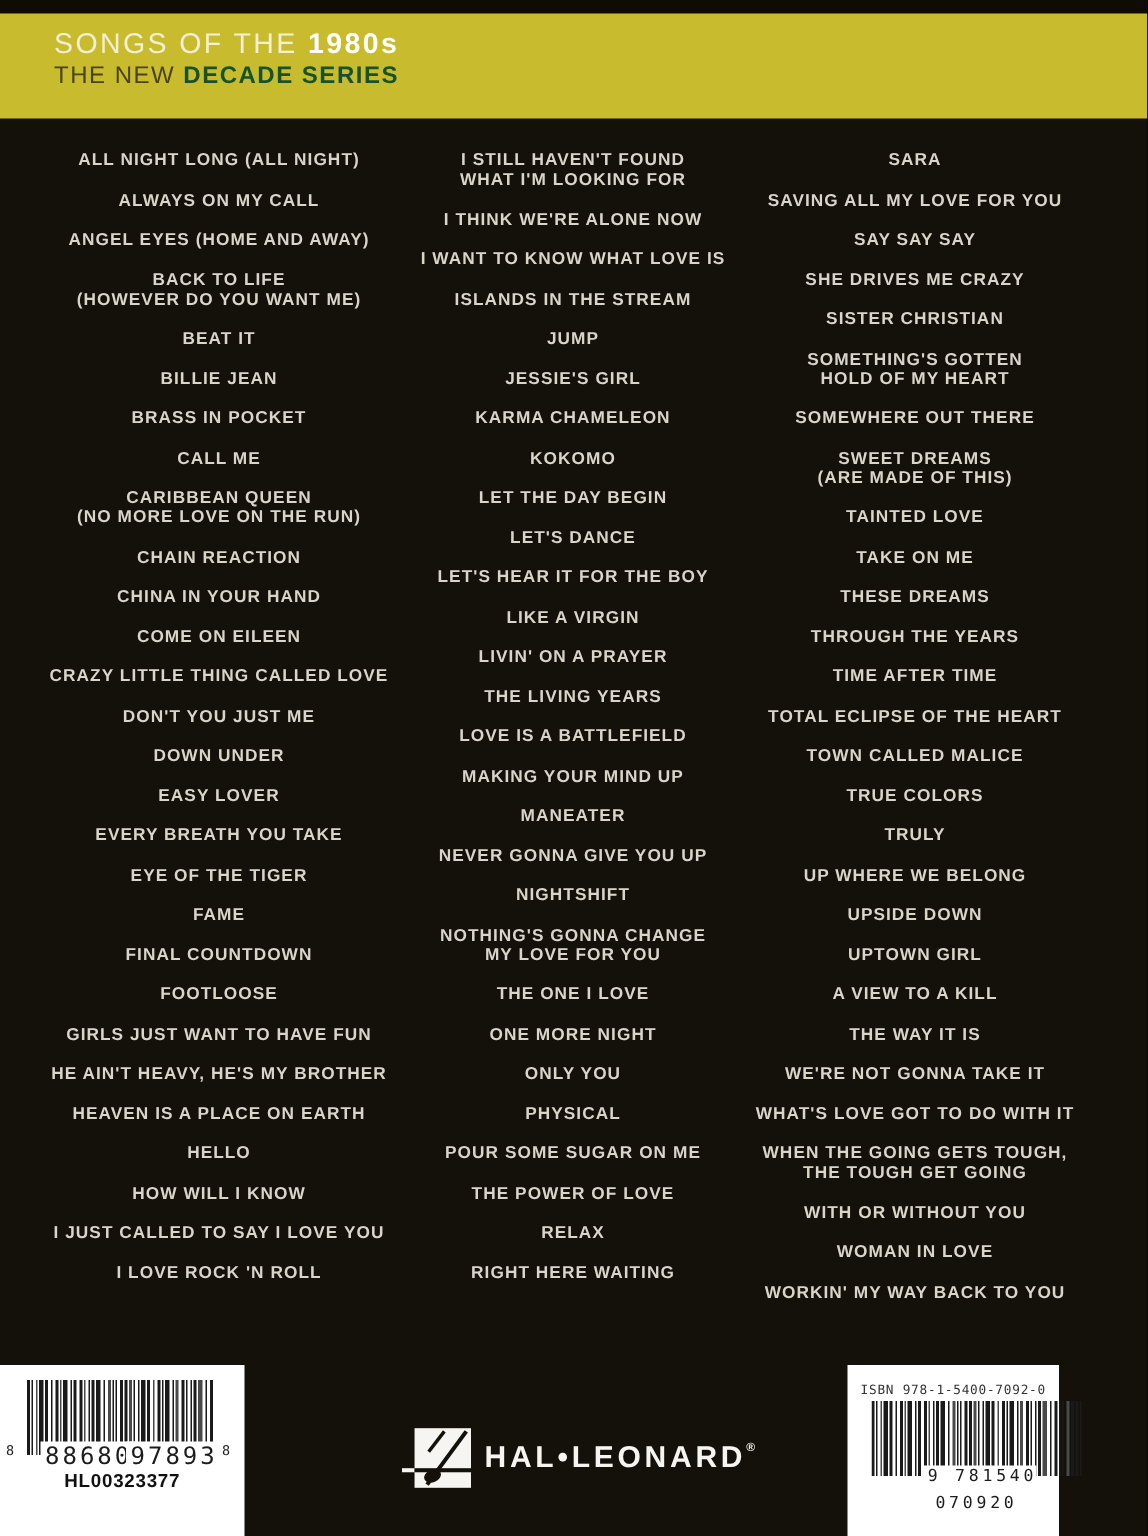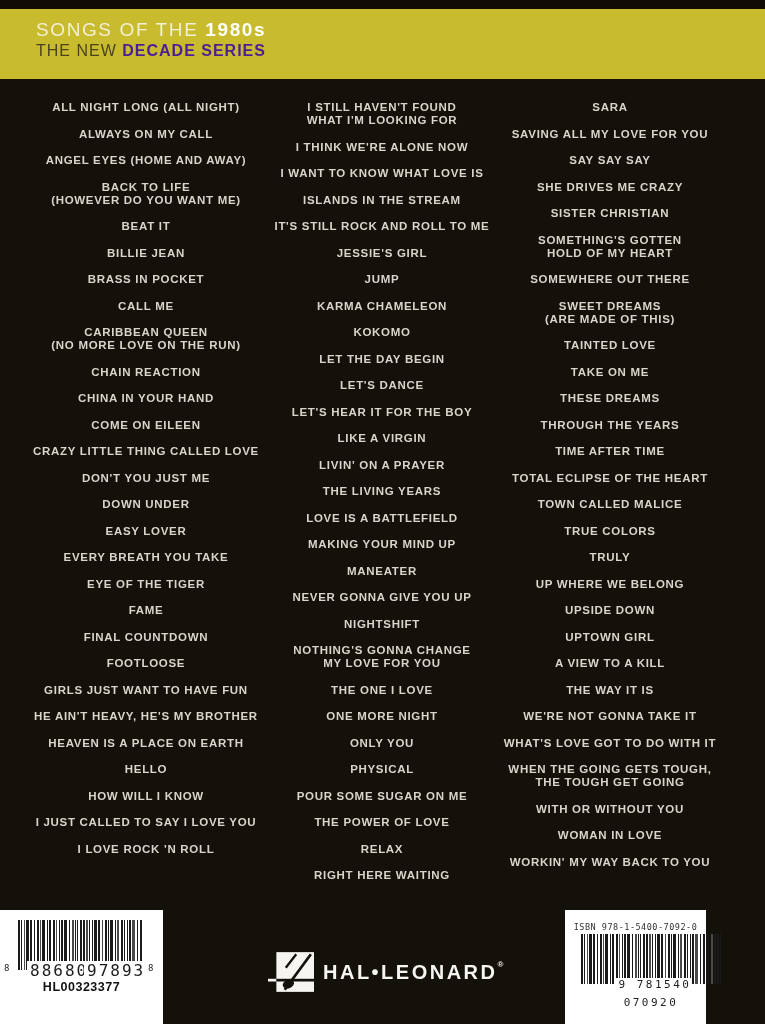--- a/index.html
+++ b/index.html
@@ -7,21 +7,21 @@
     position:relative;width:765px;height:1024px;overflow:hidden;
     background:#14100a;font-family:"Liberation Sans",sans-serif;
   }
   
   .top-strip{position:absolute;top:0;left:0;right:0;height:9px;background:#0f0c06;}
   .band{position:absolute;top:9px;left:0;right:0;height:70px;background:#c8bc2e;}
   .band-inner{padding:11px 0 0 36px;line-height:1;}
   .title-line{font-size:19px;letter-spacing:1.6px;color:#f3eed6;font-weight:400;}
   .title-line .strong{color:#ffffff;font-weight:700;}
   .subtitle-line{font-size:16px;letter-spacing:1px;color:#4b431c;font-weight:400;margin-top:4px;}
-  .subtitle-line .strong{color:#4c1d95;font-weight:700;}
+  .subtitle-line .strong{color:#14532d;font-weight:700;}
   
   .col{position:absolute;top:101px;width:256px;text-align:center;}
   .col-1{left:18px;}
   .col-2{left:254px;}
   .col-3{left:482px;}
   .song{
     font-size:11.5px;font-weight:700;letter-spacing:.7px;line-height:13px;
     margin-bottom:13.5px;color:#d9d5cb;white-space:pre-line;
   }
   
@@ -107,23 +107,22 @@
       <div class="song">HOW WILL I KNOW</div>
       <div class="song">I JUST CALLED TO SAY I LOVE YOU</div>
       <div class="song">I LOVE ROCK 'N ROLL</div>
     </div>
   <div class="col col-2">
       <div class="song">I STILL HAVEN'T FOUND
 WHAT I'M LOOKING FOR</div>
       <div class="song">I THINK WE'RE ALONE NOW</div>
       <div class="song">I WANT TO KNOW WHAT LOVE IS</div>
       <div class="song">ISLANDS IN THE STREAM</div>
-      <div class="song">IT'S STILL ROCK AND ROLL TO ME</div>
+      <div class="song">JUMP</div>
       <div class="song">JESSIE'S GIRL</div>
-      <div class="song">JUMP</div>
       <div class="song">KARMA CHAMELEON</div>
       <div class="song">KOKOMO</div>
       <div class="song">LET THE DAY BEGIN</div>
       <div class="song">LET'S DANCE</div>
       <div class="song">LET'S HEAR IT FOR THE BOY</div>
       <div class="song">LIKE A VIRGIN</div>
       <div class="song">LIVIN' ON A PRAYER</div>
       <div class="song">THE LIVING YEARS</div>
       <div class="song">LOVE IS A BATTLEFIELD</div>
       <div class="song">MAKING YOUR MIND UP</div>

